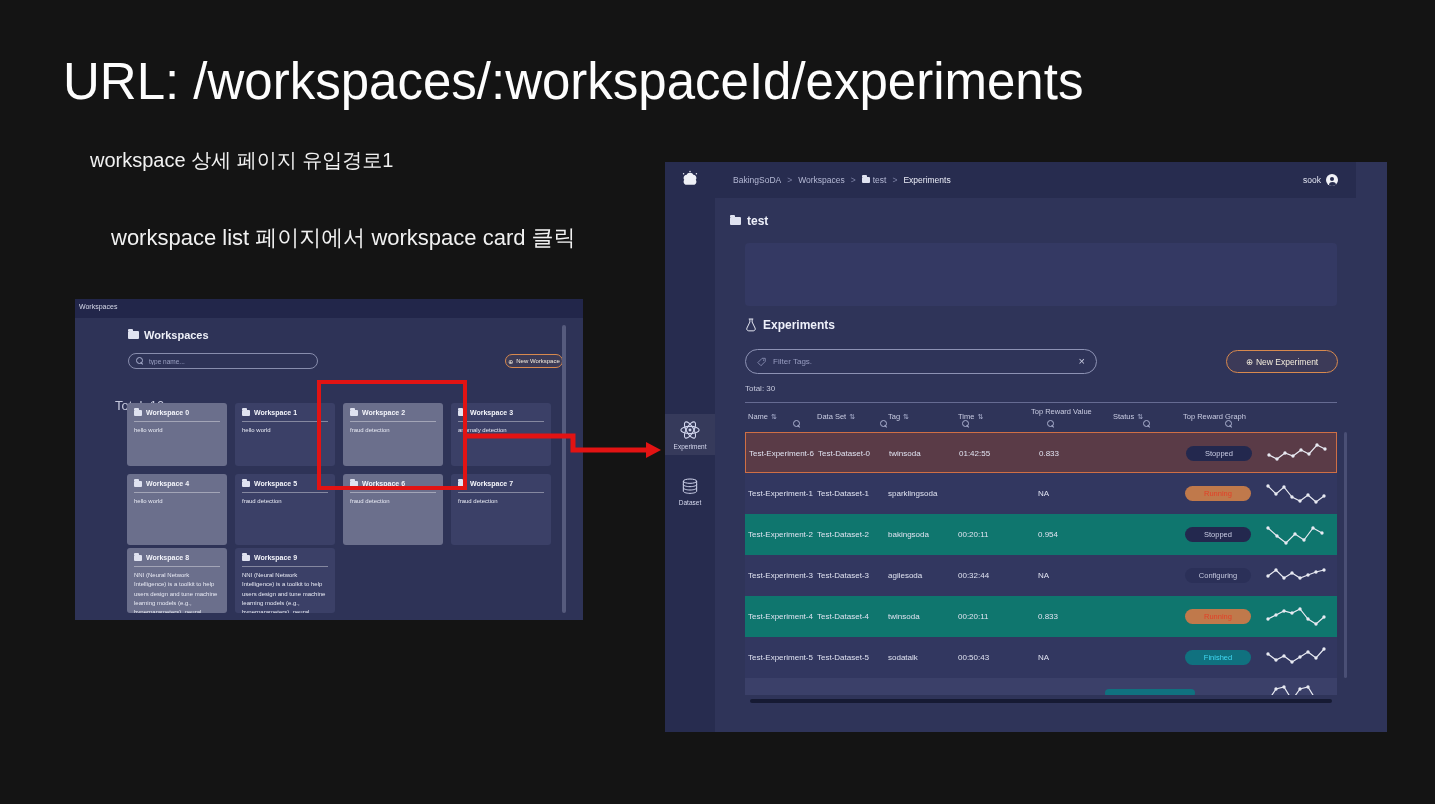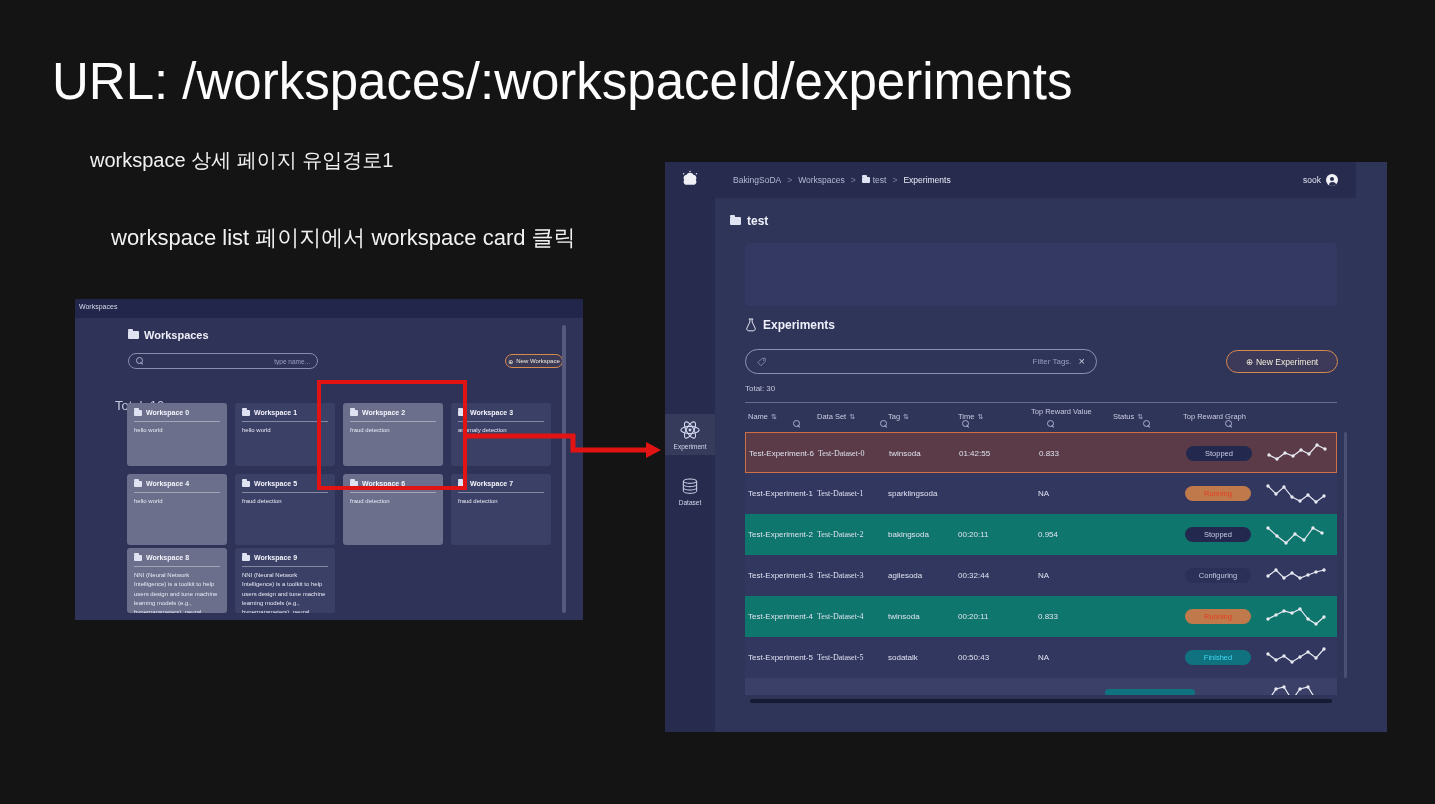--- a/index.html
+++ b/index.html
@@ -1,38 +1,38 @@
 <!DOCTYPE html>
 <html><head>
 <meta charset="utf-8">
 <style>
   * { margin:0; padding:0; box-sizing:border-box; }
   html,body { width:1435px; height:804px; background:#141414; overflow:hidden;
     font-family:"Liberation Sans","DejaVu Sans",sans-serif; }
   .abs { position:absolute; }
 
   
-  .slide-title { left:52px; top:52px; font-size:51px; color:#fdfdfd; letter-spacing:0; }
+  .slide-title { left:63px; top:52px; font-size:51px; color:#fdfdfd; letter-spacing:0; }
   .note1 { left:90px; top:147px; font-size:20px; color:#f1f1f1; }
   .note2 { left:111px; top:223px; font-size:22px; color:#f1f1f1; }
 
   
   .ws-shot { left:75px; top:299px; width:508px; height:321px; background:#2e3357; overflow:hidden; }
   .ws-topbar { left:0; top:0; width:508px; height:19px; background:#22264a; }
   .ws-topbar span { position:absolute; left:4px; top:4px; font-size:7px; color:#d8dbea; }
   .ws-head { left:53px; top:30px; display:flex; align-items:center; gap:5px;
     font-size:11px; font-weight:bold; color:#eef0f8; }
   .fold { width:11px; height:8px; background:#dfe2f0; border-radius:1px; position:relative; display:inline-block; }
   .fold::before { content:""; position:absolute; top:-2px; left:0; width:5px; height:2px;
     background:inherit; border-radius:1px 1px 0 0; }
   .fold.sm { width:8px; height:6px; }
   .ws-search { left:53px; top:54px; width:190px; height:16px; border:1px solid #888dad;
     border-radius:8px; display:flex; align-items:center; padding:0 7px; gap:5px; }
   .ws-search input, .ex-filter input { background:transparent; border:none; outline:none;
-    color:#dfe2f0; width:100%; font-family:inherit;text-align:right; }
+    color:#dfe2f0; width:100%; font-family:inherit; }
   .ws-search input { font-size:6.5px; }
   .ws-search input::placeholder { color:#9aa0c2; }
   .mag { width:8px; height:8px; position:relative; display:inline-block; flex:none; }
   .mag::before { content:""; position:absolute; left:0; top:0; width:5px; height:5px;
     border:1px solid #aab0cf; border-radius:50%; }
   .mag::after { content:""; position:absolute; left:5px; top:5px; width:3px; height:1px;
     background:#aab0cf; transform:rotate(45deg); transform-origin:0 0; }
   .orange-btn { border:1px solid #d8894e; border-radius:8px; display:flex; align-items:center;
     justify-content:center; gap:3px; color:#f3ecdc; background:rgba(216,137,78,0.08); }
   .ws-newbtn { left:430px; top:55px; width:58px; height:14px; font-size:6px; }
@@ -90,21 +90,21 @@
   .ex-table { left:80px; top:240px; width:592px; }
   .ex-thead { position:relative; height:30px; border-top:1px solid #666b92; }
   .th { position:absolute; top:9px; font-size:7.5px; color:#c9cce2; white-space:nowrap; display:flex; gap:3px; align-items:center; }
   .sort { font-size:7px; color:#aab0cf; }
   .th-rw { top:4px; width:56px; text-align:center; display:block; line-height:1.3; }
   .ex-row { position:relative; width:592px; height:41px; }
   .ex-row.odd { background:#323760; }
   .ex-row.even { background:#0f766e; }
   .ex-row.selected { background:#5a3b47; border:1px solid #cf6f45; }
   .ex-row span.c { position:absolute; top:16px; font-size:8px; color:#dfe2f0; white-space:nowrap; }
-  .c-name { left:3px; } .c-ds { left:72px;font-family:Liberation Serif, serif; } .c-tag { left:143px; }
+  .c-name { left:3px; } .c-ds { left:72px; } .c-tag { left:143px; }
   .c-time { left:213px; } .c-rw { left:293px; }
   .badge { position:absolute; left:440px; top:13px; width:66px; height:15px; border-radius:8px;
     font-size:7.5px; display:flex; align-items:center; justify-content:center; }
   .badge.stopped { background:#23284e; color:#c9cce4; }
   .badge.running { background:#c0794b; color:#e33f28; }
   .badge.configuring { background:#2b3058; color:#c3c7dd; }
   .badge.finished { background:#10717f; color:#40d9f4; }
   .spark { position:absolute; left:521px; top:8px; }
   .spark polyline { fill:none; stroke:#e8eaf2; stroke-width:1.2; }
 

